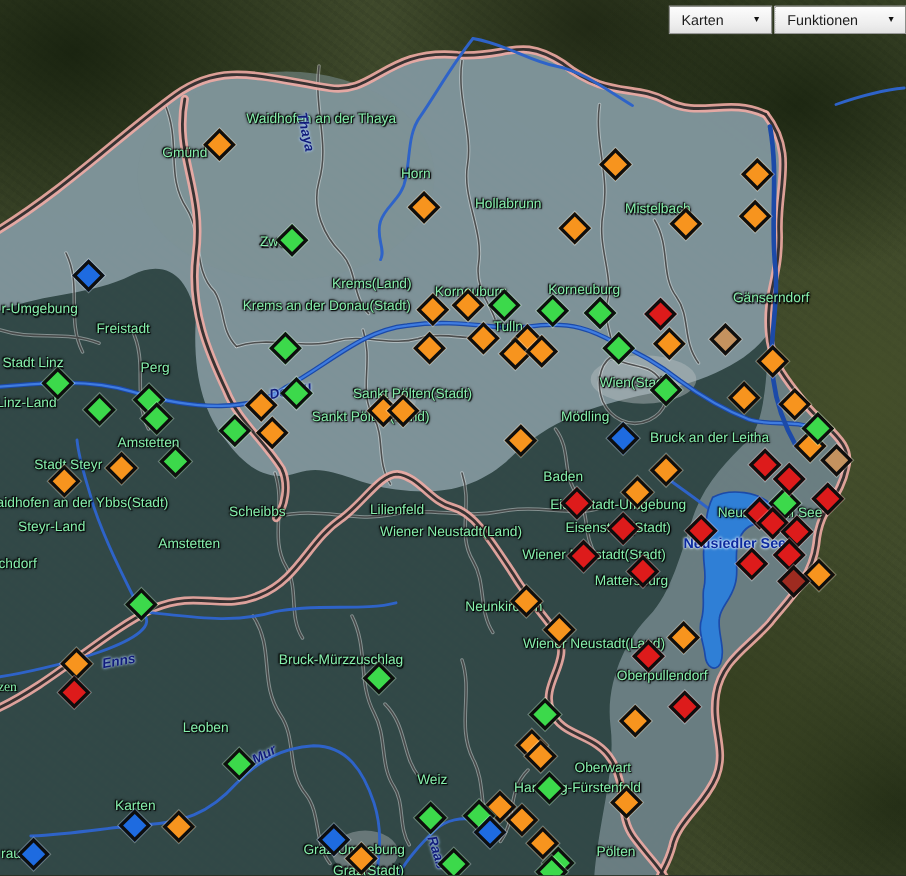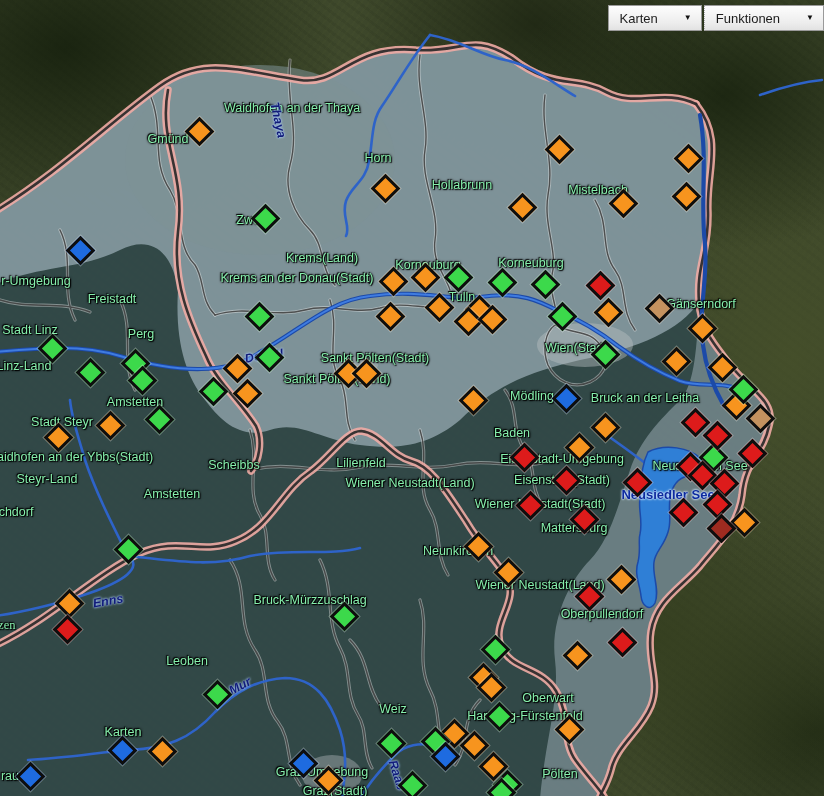--- a/index.html
+++ b/index.html
@@ -162,33 +162,33 @@
 
   <div id="labels-layer">
       <span class="lbl place" style="left: 292px; top: 108px; transform: translate(-50%, -50%);">Waidhofen an der Thaya</span>
       <span class="lbl place" style="left: 168px; top: 139px; transform: translate(-50%, -50%);">Gmünd</span>
       <span class="lbl place" style="left: 378px; top: 158px; transform: translate(-50%, -50%);">Horn</span>
       <span class="lbl place" style="left: 462px; top: 185px; transform: translate(-50%, -50%);">Hollabrunn</span>
       <span class="lbl place" style="left: 598px; top: 190px; transform: translate(-50%, -50%);">Mistelbach</span>
       <span class="lbl place" style="left: 253px; top: 220px; transform: translate(-50%, -50%);">Zwettl</span>
       <span class="lbl place" style="left: 112px; top: 259px; transform: translate(-50%, -50%); margin-top: 40px;">Freistadt</span>
       <span class="lbl place" style="left: 36px; top: 281px; transform: translate(-50%, -50%); text-align: center;">r-Umgebung</span>
-      <span class="lbl place" style="left: 322px; top: 258px; transform: translate(-50%, -50%);">Krems(Land)</span>
+      <span class="lbl place" style="left: 338px; top: 258px; transform: translate(-50%, -50%);">Krems(Land)</span>
       <span class="lbl place" style="left: 428px; top: 265px; transform: translate(-50%, -50%);">Korneuburg</span>
       <span class="lbl place" style="left: 531px; top: 263px; transform: translate(-50%, -50%);">Korneuburg</span>
       <span class="lbl place" style="left: 297px; top: 278px; transform: translate(-50%, -50%);">Krems an der Donau(Stadt)</span>
-      <span class="lbl place" style="left: 657px; top: 304px; transform: translate(-50%, -50%); margin-left: 44px;">Gänserndorf</span>
+      <span class="lbl place" style="left: 657px; top: 271px; transform: translate(-50%, -50%); margin-left: 44px;">Gänserndorf</span>
       <span class="lbl place" style="left: 30px; top: 330px; transform: translate(-50%, -50%);">Stadt Linz</span>
       <span class="lbl place" style="left: 141px; top: 334px; transform: translate(-50%, -50%);">Perg</span>
       <span class="lbl place" style="left: 24px; top: 366px; transform: translate(-50%, -50%);">Linz-Land</span>
       <span class="lbl place" style="left: 375px; top: 358px; transform: translate(-50%, -50%);">Sankt Pölten(Stadt)</span>
       <span class="lbl place" style="left: 337px; top: 379px; transform: translate(-50%, -50%);">Sankt Pölten(Land)</span>
       <span class="lbl place" style="left: 462px; top: 297px; transform: translate(-50%, -50%);">Tulln</span>
       <span class="lbl place" style="left: 578px; top: 348px; transform: translate(-50%, -50%);">Wien(Stadt)</span>
-      <span class="lbl place" style="left: 532px; top: 396px; transform: translate(-50%, -50%);">Mödling</span>
+      <span class="lbl place" style="left: 532px; top: 379px; transform: translate(-50%, -50%);">Mödling</span>
       <span class="lbl place" style="left: 645px; top: 398px; transform: translate(-50%, -50%);">Bruck an der Leitha</span>
       <span class="lbl place" style="left: 135px; top: 402px; transform: translate(-50%, -50%);">Amstetten</span>
       <span class="lbl place" style="left: 62px; top: 422px; transform: translate(-50%, -50%);">Stadt Steyr</span>
       <span class="lbl place" style="left: 75px; top: 457px; transform: translate(-50%, -50%);">aidhofen an der Ybbs(Stadt)</span>
       <span class="lbl place" style="left: 47px; top: 479px; transform: translate(-50%, -50%);">Steyr-Land</span>
       <span class="lbl place" style="left: 234px; top: 465px; transform: translate(-50%, -50%);">Scheibbs</span>
       <span class="lbl place" style="left: 172px; top: 494px; transform: translate(-50%, -50%);">Amstetten</span>
       <span class="lbl place" style="left: 16px; top: 512px; transform: translate(-50%, -50%);">chdorf</span>
       <span class="lbl place" style="left: 361px; top: 463px; transform: translate(-50%, -50%);">Lilienfeld</span>
       <span class="lbl place" style="left: 410px; top: 483px; transform: translate(-50%, -50%);">Wiener Neustadt(Land)</span>

